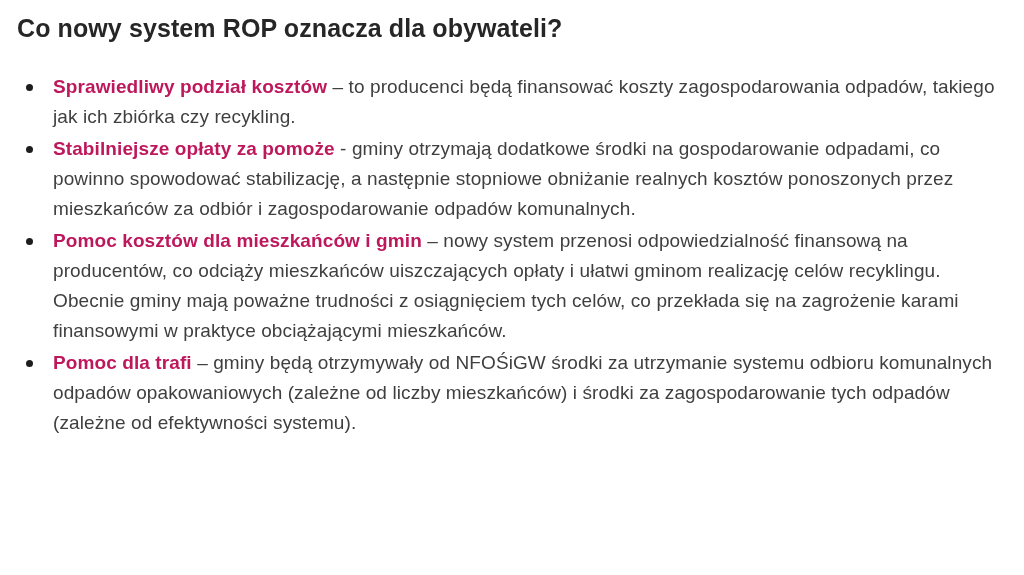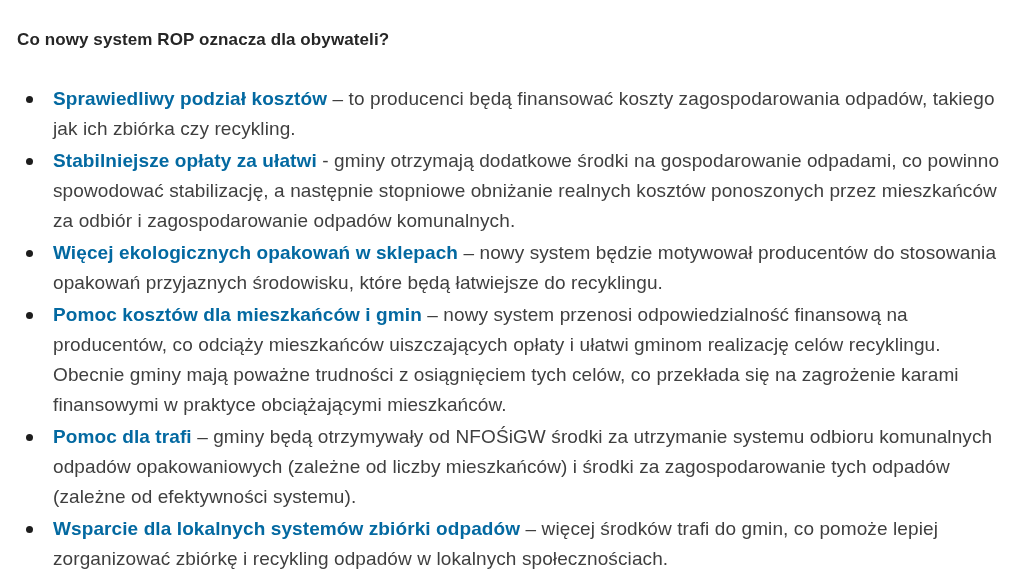--- a/index.html
+++ b/index.html
@@ -10,22 +10,22 @@
     height: 575px;
     overflow: hidden;
     font-family: "Liberation Sans", "DejaVu Sans", sans-serif;
   }
   .article {
     box-sizing: border-box;
     width: 1024px;
     padding: 11px 22px 0 17px;
   }
   .article h1 {
-    margin: 16px 0 31px 0;
-    font-size: 17px;
+    margin: 4px 0 31px 0;
+    font-size: 25px;
     line-height: 26px;
     font-weight: 700;
     color: #262626;
     letter-spacing: 0.1px;
   }
   ul.benefits {
     margin: 0;
     padding: 0 0 0 0;
     list-style: none;
     max-width: 990px;
@@ -44,41 +44,35 @@
     position: absolute;
     left: 9px;
     top: 12px;
     width: 7px;
     height: 7px;
     border-radius: 50%;
     background: #1d1d1d;
   }
   ul.benefits li strong {
     font-weight: 700;
-    color: #0369a1;
+    color: #be185d;
   }
 </style>
 </head>
 <body>
 
 <div class="article">
   <h1>Co nowy system ROP oznacza dla obywateli?</h1>
   <ul class="benefits">
     <li>
       <strong>Sprawiedliwy podział kosztów</strong><span> – </span><span>to producenci będą finansować koszty zagospodarowania odpadów, takiego jak ich zbiórka czy recykling.</span>
     </li>
     <li>
-      <strong>Stabilniejsze opłaty za ułatwi</strong><span> - </span><span>gminy otrzymają dodatkowe środki na gospodarowanie odpadami, co powinno spowodować stabilizację, a następnie stopniowe obniżanie realnych kosztów ponoszonych przez mieszkańców za odbiór i zagospodarowanie odpadów komunalnych.</span>
-    </li>
-    <li>
-      <strong>Więcej ekologicznych opakowań w sklepach</strong><span> – </span><span>nowy system będzie motywował producentów do stosowania opakowań przyjaznych środowisku, które będą łatwiejsze do recyklingu.</span>
+      <strong>Stabilniejsze opłaty za pomoże</strong><span> - </span><span>gminy otrzymają dodatkowe środki na gospodarowanie odpadami, co powinno spowodować stabilizację, a następnie stopniowe obniżanie realnych kosztów ponoszonych przez mieszkańców za odbiór i zagospodarowanie odpadów komunalnych.</span>
     </li>
     <li>
       <strong>Pomoc kosztów dla mieszkańców i gmin</strong><span> – </span><span>nowy system przenosi odpowiedzialność finansową na producentów, co odciąży mieszkańców uiszczających opłaty i ułatwi gminom realizację celów recyklingu. Obecnie gminy mają poważne trudności z osiągnięciem tych celów, co przekłada się na zagrożenie karami finansowymi w praktyce obciążającymi mieszkańców.</span>
     </li>
     <li>
       <strong>Pomoc dla trafi</strong><span> – </span><span>gminy będą otrzymywały od NFOŚiGW środki za utrzymanie systemu odbioru komunalnych odpadów opakowaniowych (zależne od liczby mieszkańców) i środki za zagospodarowanie tych odpadów (zależne od efektywności systemu).</span>
     </li>
-    <li>
-      <strong>Wsparcie dla lokalnych systemów zbiórki odpadów</strong><span> – </span><span>więcej środków trafi do gmin, co pomoże lepiej zorganizować zbiórkę i recykling odpadów w lokalnych społecznościach.</span>
-    </li>
   </ul>
 </div>
 
 </body></html>

